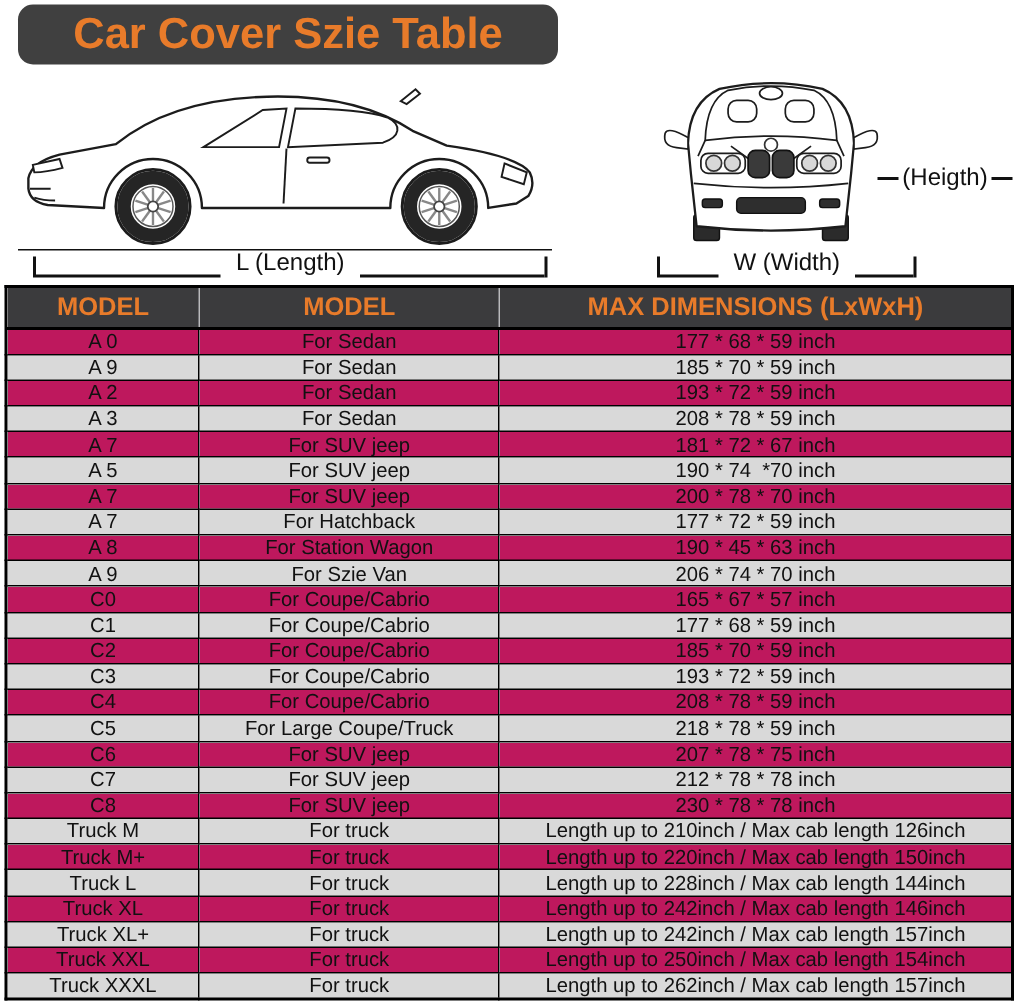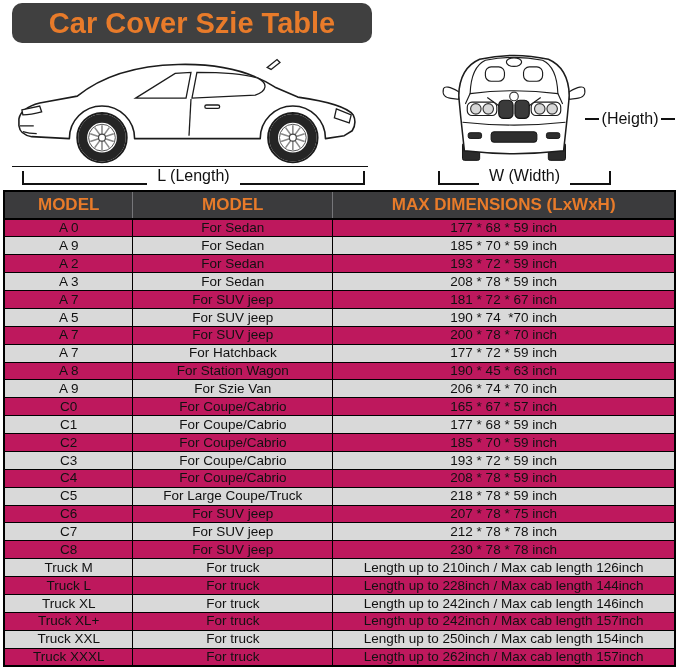--- a/index.html
+++ b/index.html
@@ -279,20 +279,25 @@
           <td>C8</td>
           <td>For SUV jeep</td>
           <td>230 * 78 * 78 inch</td>
         </tr>
         <tr>
           <td>Truck M</td>
           <td>For truck</td>
           <td>Length up to 210inch / Max cab length 126inch</td>
         </tr>
         <tr>
+          <td>Truck M+</td>
+          <td>For truck</td>
+          <td>Length up to 220inch / Max cab length 150inch</td>
+        </tr>
+        <tr>
           <td>Truck L</td>
           <td>For truck</td>
           <td>Length up to 228inch / Max cab length 144inch</td>
         </tr>
         <tr>
           <td>Truck XL</td>
           <td>For truck</td>
           <td>Length up to 242inch / Max cab length 146inch</td>
         </tr>
         <tr>

